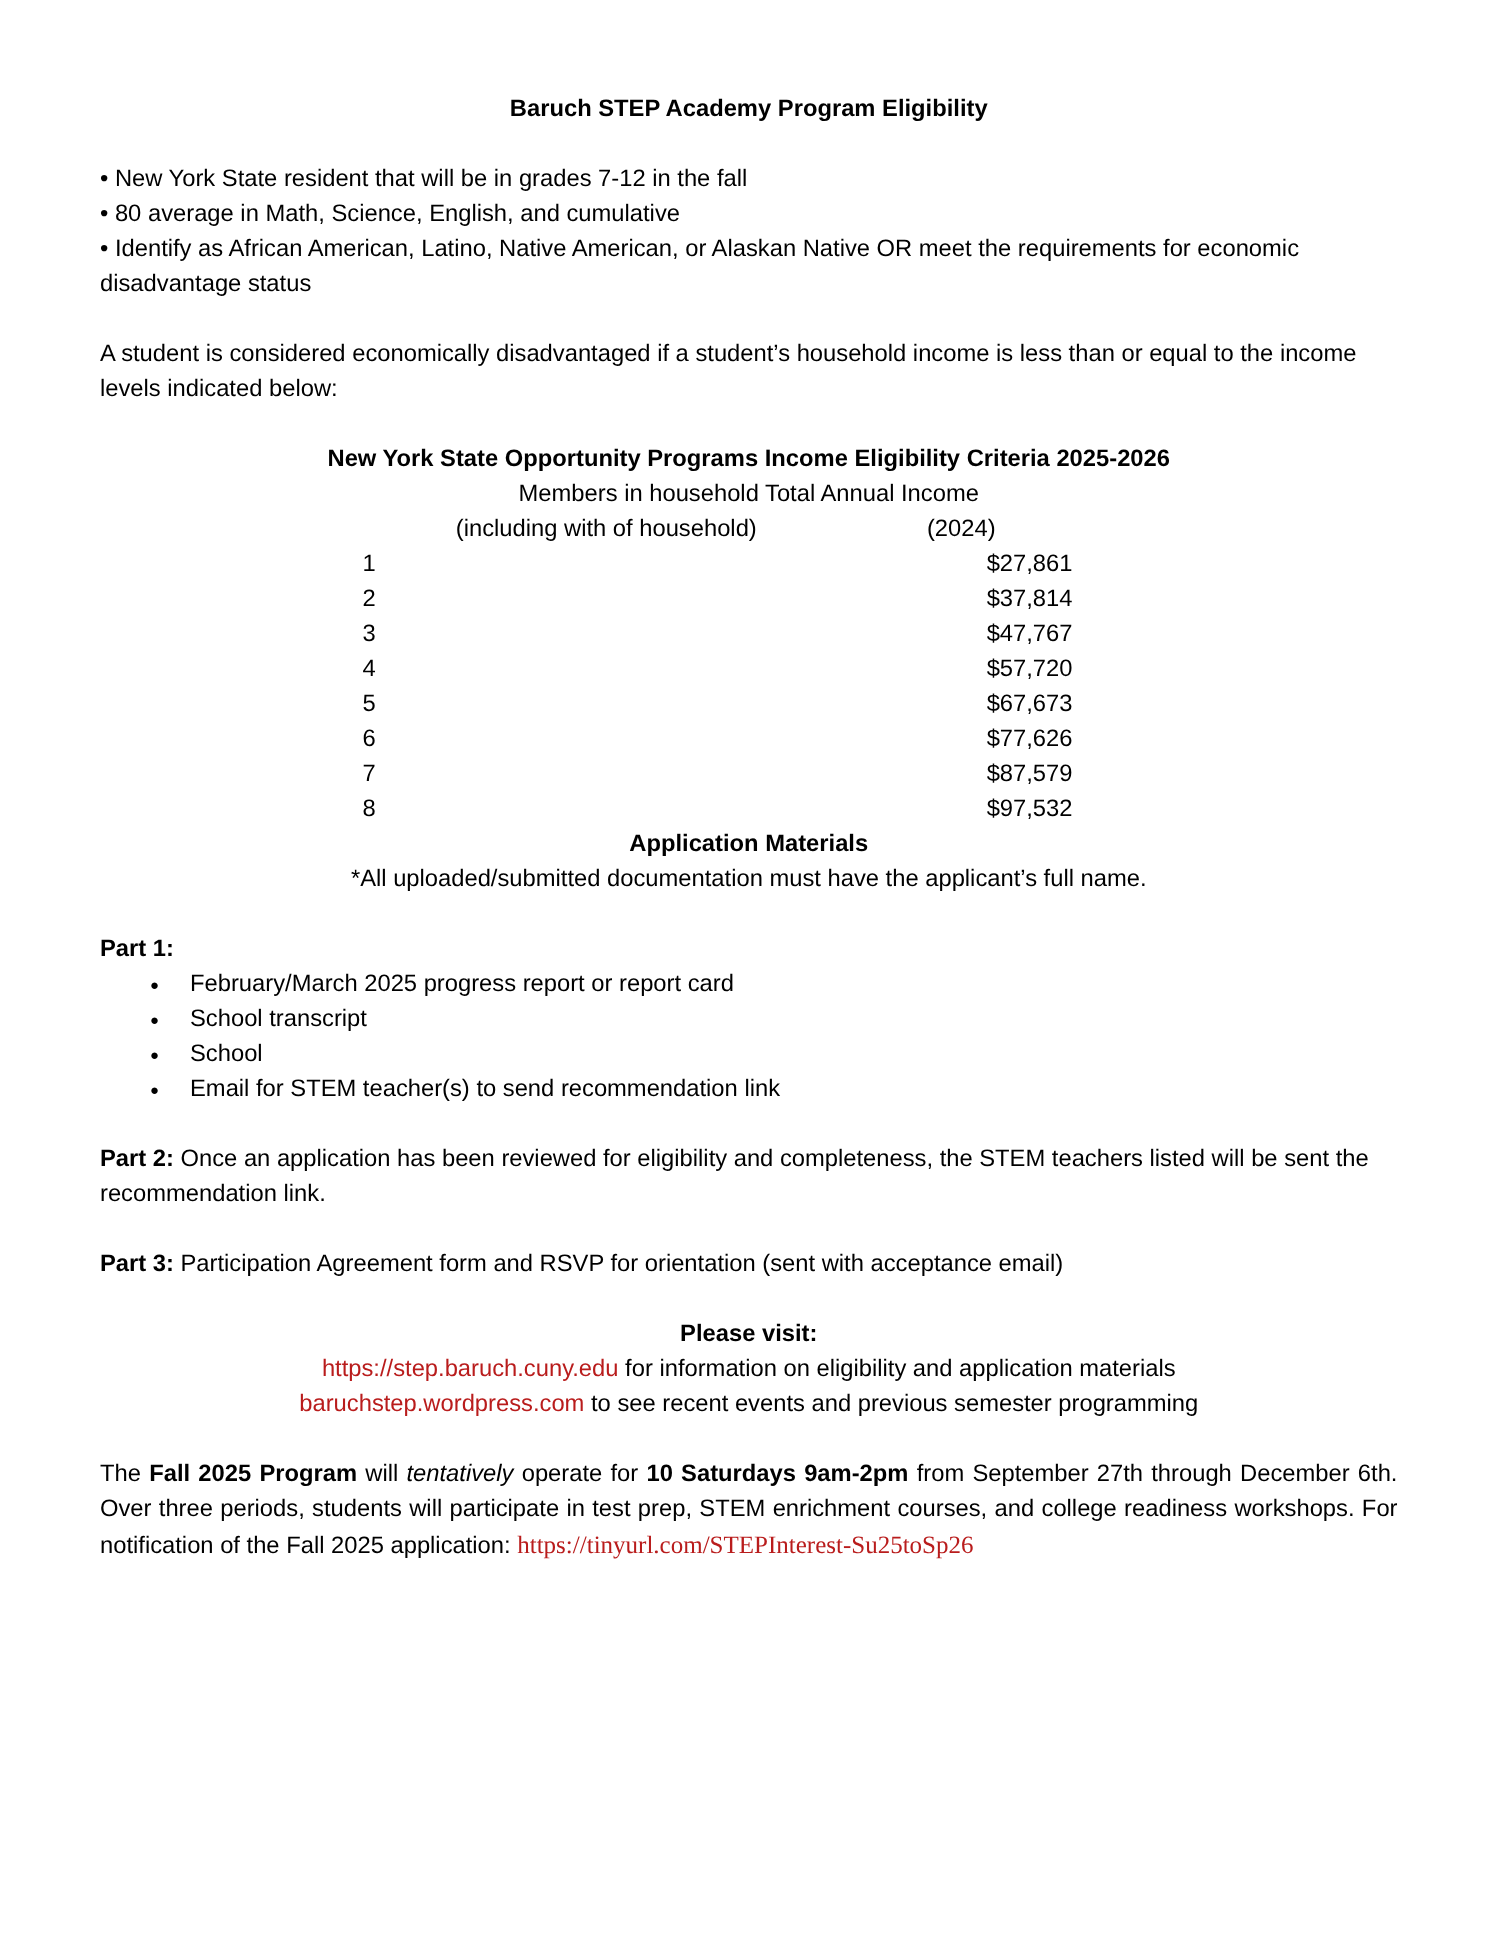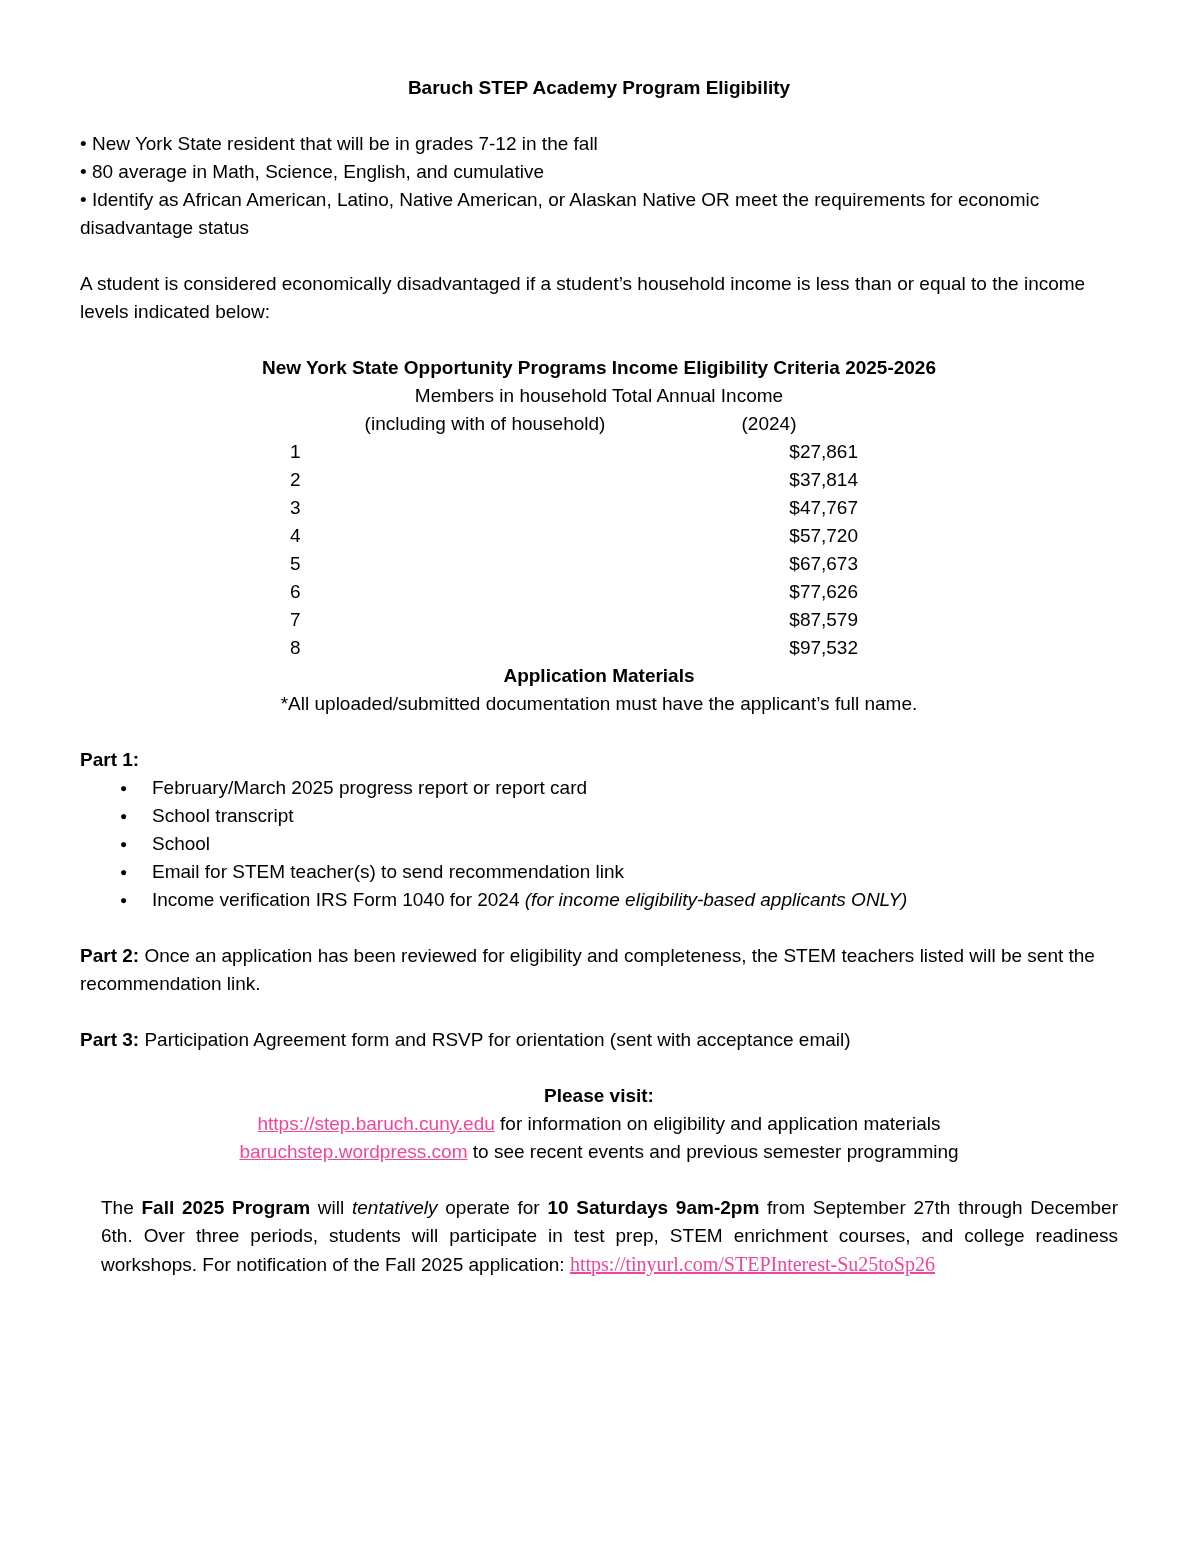--- a/index.html
+++ b/index.html
@@ -9,24 +9,24 @@
     background: #ffffff;
     color: #000000;
     font-family: "Liberation Sans", sans-serif;
     font-size: 19px;
     line-height: 28px;
   }
   .page { padding: 74px 82px 100px 80px; }
   p { margin: 0; }
   .center { text-align: center; }
   .bold { font-weight: 700; }
-  .justify { text-align: justify; margin-left: 21px; }
+  .justify { text-align: justify; }
   .gap-1 { margin-top: 28px; }
   .gap-2 { }
-  a { color: #ec4899; text-decoration: underline; cursor: pointer; }
+  a { color: #b91c1c; cursor: pointer; }
   .serif-link { font-family: "Liberation Serif", serif; font-size: 20px; }
 
   
   .inc-row { display: flex; }
   .inc-head1, .inc-num { margin-left: 210px; width: 390px; }
   .inc-head1 { text-align: center; }
   .inc-head2, .inc-val { width: 178px; }
   .inc-head2 { text-align: center; }
   .inc-val { text-align: right; }
 
@@ -104,21 +104,20 @@
     <p class="center bold">Application Materials</p>
     <p class="center">*All uploaded/submitted documentation must have the applicant’s full name.</p>
   </div>
 
   <p class="gap-1 bold">Part 1:</p>
   <ul class="materials">
     <li><span>February/March 2025 progress report or report card</span><i></i></li>
     <li><span>School transcript</span><i></i></li>
     <li><span>School</span><i></i></li>
     <li><span>Email for STEM teacher(s) to send recommendation link</span><i></i></li>
-    <li><span>Income verification IRS Form 1040 for 2024 </span><i>(for income eligibility-based applicants ONLY)</i></li>
   </ul>
 
   <p class="gap-1"><b>Part 2:</b><span> Once an application has been reviewed for eligibility and completeness, the STEM teachers listed will be sent the recommendation link.</span></p>
 
   <p class="gap-1"><b>Part 3:</b><span> Participation Agreement form and RSVP for orientation (sent with acceptance email)</span></p>
 
   <p class="gap-1 center bold">Please visit:</p>
 
   <p class="center"><a>https://step.baruch.cuny.edu</a><span> for information on eligibility and application materials</span></p>
 

